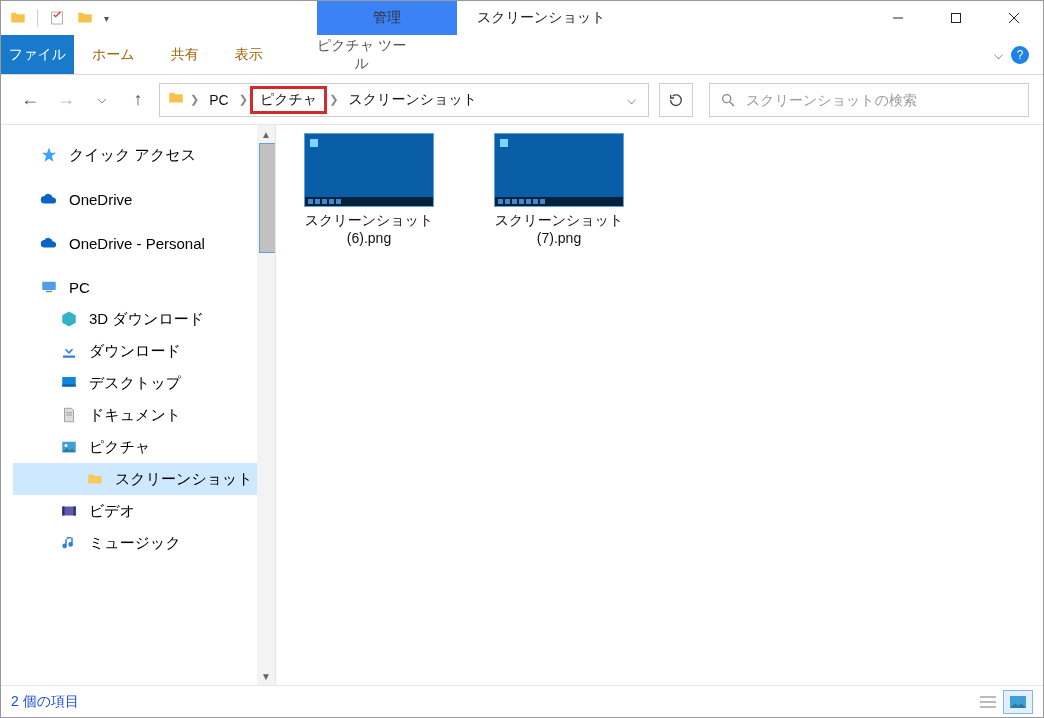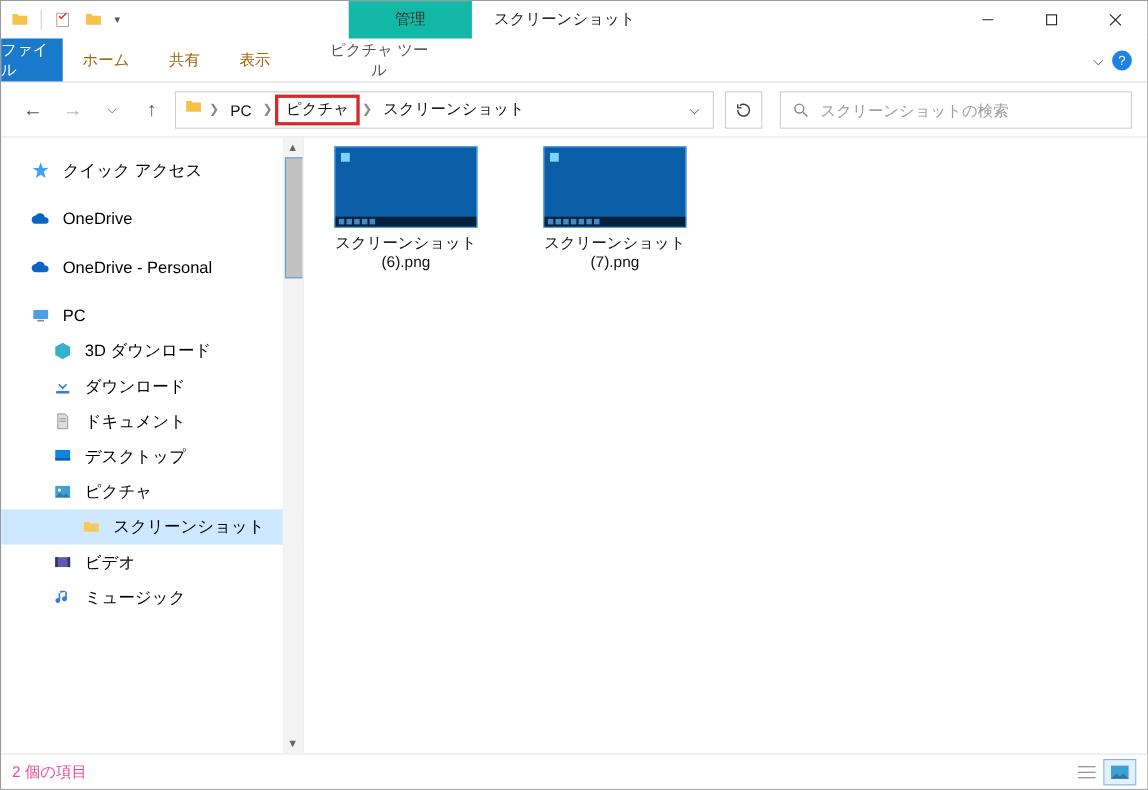--- a/index.html
+++ b/index.html
@@ -5,29 +5,29 @@
 * { box-sizing: border-box; margin: 0; padding: 0; font-family: "Yu Gothic UI", "Meiryo", "Segoe UI", sans-serif; }
 body { width: 1044px; height: 718px; background: #fff; overflow: hidden; border: 1px solid #999; color: #000; }
 
 
 .titlebar { height: 34px; display: flex; align-items: stretch; background: #fff; }
 .titlebar .qat { display: flex; align-items: center; padding: 0 6px; gap: 6px; }
 .qat-icon { width: 22px; height: 22px; display: flex; align-items: center; justify-content: center; }
 .titlebar .qat .sep { width:1px; height:18px; background:#d0d0d0; margin:0 2px;}
 .chev { font-size: 10px; color:#555; padding:0 2px;}
 .titlebar .spacer-left { width: 200px; }
-.contextual { width: 112px; background: #14b8a6; color:#333; display:flex; align-items:center; justify-content:center; font-size: 14px; }
+.contextual { width: 140px; background: #3b82f6; color:#333; display:flex; align-items:center; justify-content:center; font-size: 14px; }
 .titlebar .title { flex:1; display:flex; align-items:center; padding-left: 20px; font-size:14px; color:#222; }
 .win-controls { display:flex; }
 .win-btn { width: 58px; display:flex; align-items:center; justify-content:center; font-size:14px; color:#222; }
 .win-btn svg { width:12px; height:12px; }
 
 
 .ribbon { height: 40px; border-bottom: 1px solid #d9d9d9; display:flex; align-items:stretch; }
-.tab-file { width: 56px; background:#1979ca; color:#fff; display:flex; align-items:center; justify-content:center; font-size:14px; }
+.tab-file { width: 73px; background:#1979ca; color:#fff; display:flex; align-items:center; justify-content:center; font-size:14px; }
 .tab { padding: 0 18px; display:flex; align-items:center; font-size:14px; color:#a16207; }
 .tab.context { color:#555; text-align:center; width:130px; justify-content:center;}
 .ribbon .flex { flex:1; }
 .ribbon .right { display:flex; align-items:center; gap:8px; padding-right:14px; }
 .help-icon { width:18px;height:18px; border-radius:50%; background:#1e82e6; color:#fff; font-size:12px; display:flex;align-items:center;justify-content:center;}
 
 
 .navrow { height: 50px; border-bottom: 1px solid #e5e5e5; display:flex; align-items:center; padding: 0 14px; gap:6px; }
 .nav-btn { width:30px; height:30px; display:flex; align-items:center; justify-content:center; color:#555; font-size:18px;}
 .nav-btn.disabled { color:#bbb; }
@@ -43,38 +43,38 @@
 .search input { border:none; outline:none; flex:1; font-size:14px; color:#444;}
 .search input::placeholder { color:#9a9a9a; }
 
 
 .body { display:flex; height: calc(718px - 34px - 40px - 50px - 34px); }
 .side { width: 275px; border-right: 1px solid #e5e5e5; position:relative; padding: 14px 0 0 0; font-size:15px; overflow:hidden;}
 .side .scrollbar { position:absolute; right:0; top:0; bottom:0; width:18px; background:#f3f3f3;}
 .side .scrollbar .thumb { position:absolute; left:2px; right:2px; top:18px; height:110px; background:#c1c1c1;}
 .side .scrollbar .arrow { position:absolute; left:0; right:0; height:18px; display:flex;align-items:center;justify-content:center; color:#666; font-size:10px;}
 .side .scrollbar .arrow.up{top:0;} .side .scrollbar .arrow.down{bottom:0;}
-.tree-item { display:flex; align-items:center; height:32px; padding-left: 26px; gap:10px; cursor:default;}
+.tree-item { display:flex; align-items:center; height:32px; padding-left: 26px; gap:10px; cursor:default;margin-left:12px;}
 .tree-item.sub { padding-left: 46px; }
 .tree-item.subsub { padding-left: 72px; }
 .tree-item.selected { background:#cde8ff; }
 .tree-item .ic { width:20px; height:20px; display:flex;align-items:center;justify-content:center;}
 
 
 .content { flex:1; padding: 8px 18px; }
 .files { display:flex; gap: 40px; }
 .file { width: 150px; display:flex; flex-direction:column; align-items:center; gap:4px; }
 .thumb { width:130px; height:74px; background:#0a5ea8; border:1px solid #5aa3e0; position:relative;}
 .thumb .taskbar { position:absolute; left:0; right:0; bottom:0; height:9px; background:#06223b; display:flex; align-items:center; gap:2px; padding:0 3px;}
 .thumb .taskbar span{ width:5px;height:5px; background:#48c; display:block;}
 .thumb .desk-ic { position:absolute; left:5px; top:5px; width:8px;height:8px; background:#7fd3ff;}
 .file .name { font-size:14px; text-align:center; color:#111; line-height:1.3;}
 
 
-.status { position: absolute; left:1px; right:1px; bottom:1px; height:32px; border-top:1px solid #e5e5e5; display:flex; align-items:center; padding: 0 10px; font-size:14px; color:#ec4899; background:#fff;}
+.status { position: absolute; left:1px; right:1px; bottom:1px; height:32px; border-top:1px solid #e5e5e5; display:flex; align-items:center; padding: 0 10px; font-size:14px; color:#1d4ed8; background:#fff;}
 .status .flex { flex:1; }
 .view-btn { width:30px;height:24px; border:1px solid transparent; display:flex;align-items:center;justify-content:center;}
 .view-btn.active { border-color:#7fb8e8; background:#e2f0fb;}
 
 
 .ic-folder { color:#f8c24a; }
 .ic-star { color:#3fa0ff; }
 .ic-cloud { color:#0a64c2; }
 .ic-pc { color:#4e9fe6; }
 .ic-img { color:#3ea0d6; }
@@ -231,37 +231,37 @@
     <div class="tree-item sub">
       <span class="ic ic-dl">
           <svg viewBox="0 0 24 24" width="18" height="18">
             <path fill="#2d7fdd" d="M12 3v10l4-4 1.4 1.4L12 16l-5.4-5.6L8 9l4 4V3z"></path>
             <rect x="4" y="18" width="16" height="3" fill="#2d7fdd"></rect>
           </svg>
         </span>
       <span>ダウンロード</span>
     </div>
     <div class="tree-item sub">
+      <span class="ic ic-desk">
+          <svg viewBox="0 0 24 24" width="18" height="18">
+            <rect x="3" y="4" width="18" height="12" fill="#1185de"></rect>
+            <rect x="3" y="14" width="18" height="3" fill="#0a5ea8"></rect>
+          </svg>
+        </span>
+      <span>デスクトップ</span>
+    </div>
+    <div class="tree-item sub">
       <span class="ic ic-doc">
           <svg viewBox="0 0 24 24" width="18" height="18">
             <path fill="#ddd" stroke="#888" d="M6 3h9l3 3v15H6z"></path>
             <line x1="8" y1="9" x2="16" y2="9" stroke="#888"></line>
             <line x1="8" y1="12" x2="16" y2="12" stroke="#888"></line>
           </svg>
         </span>
       <span>ドキュメント</span>
-    </div>
-    <div class="tree-item sub">
-      <span class="ic ic-desk">
-          <svg viewBox="0 0 24 24" width="18" height="18">
-            <rect x="3" y="4" width="18" height="12" fill="#1185de"></rect>
-            <rect x="3" y="14" width="18" height="3" fill="#0a5ea8"></rect>
-          </svg>
-        </span>
-      <span>デスクトップ</span>
     </div>
     <div class="tree-item sub">
       <span class="ic ic-img">
           <svg viewBox="0 0 24 24" width="18" height="18">
             <rect x="3" y="5" width="18" height="14" fill="#3ea0d6"></rect>
             <circle cx="8" cy="10" r="2" fill="#fff"></circle>
             <path d="M3 19l6-6 4 4 3-3 5 5z" fill="#2b7aa8"></path>
           </svg>
         </span>
       <span>ピクチャ</span>

